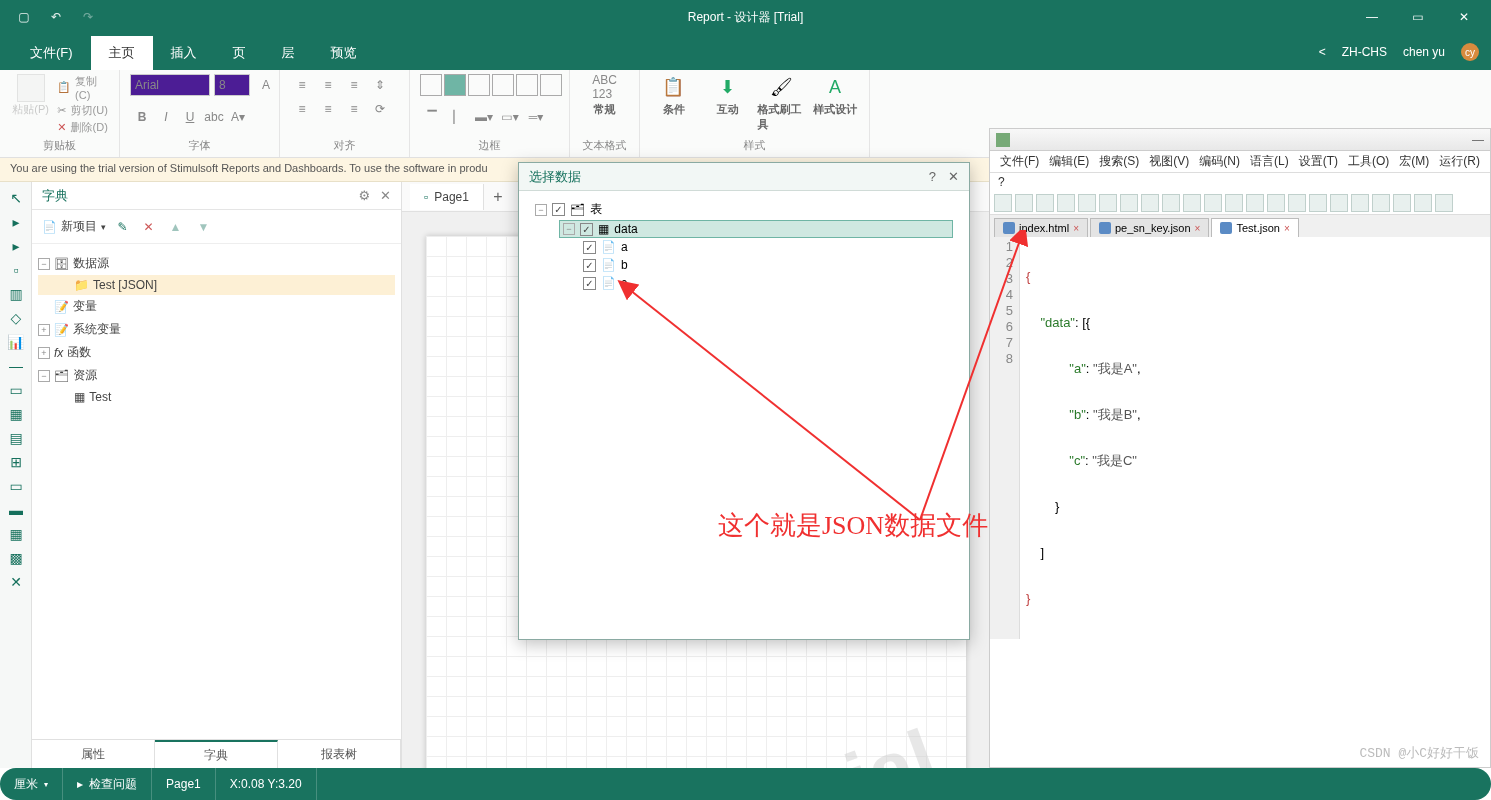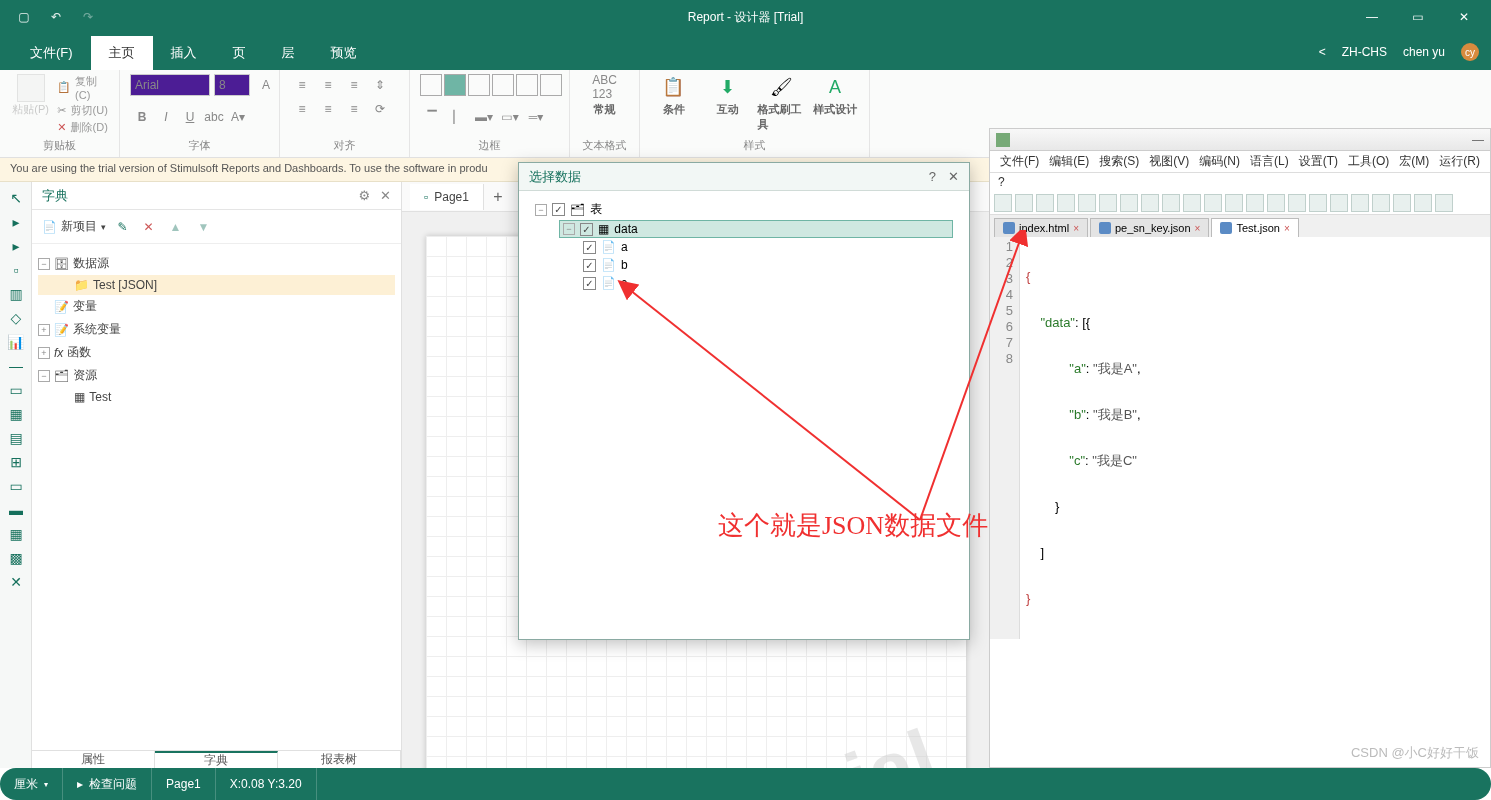--- a/index.html
+++ b/index.html
@@ -57,21 +57,21 @@
 .dict-header { height: 28px; display: flex; align-items: center; padding: 0 10px; border-bottom: 1px solid #e5e5e5; color: #15705c; font-size: 13px; }
 .dict-header-icons { margin-left: auto; display: flex; gap: 10px; color: #888; }
 .dict-toolbar { height: 34px; display: flex; align-items: center; gap: 8px; padding: 0 10px; border-bottom: 1px solid #eee; }
 .dict-newproj { display: flex; align-items: center; gap: 4px; color: #444; cursor: pointer; font-size: 12px; }
 .dict-tb-icon { color: #15705c; cursor: pointer; padding: 0 4px; }
 .dict-tree { flex: 1; padding: 8px 6px; overflow: auto; }
 .tree-item { display: flex; align-items: center; gap: 4px; padding: 3px 0; font-size: 12px; color: #444; cursor: pointer; }
 .tree-toggle { width: 12px; text-align: center; color: #888; font-size: 9px; border: 1px solid #aaa; line-height: 10px; }
 .tree-indent-2 { padding-left: 36px; }
 .tree-selected { background: #fdf0d5; }
-.dict-tabs { height: 18px; border-top: 1px solid #e0e0e0; display: flex; text-align: center; }
+.dict-tabs { height: 29px; border-top: 1px solid #e0e0e0; display: flex; text-align: center; }
 .dict-tab { flex: 1; display: flex; align-items: center; justify-content: center; font-size: 12px; border-right: 1px solid #e0e0e0; cursor: pointer; color: #555; }
 .dict-tab.active { border-top: 2px solid #19735f; background: #fff; }
 
 
 .canvas-area { flex: 1; display: flex; flex-direction: column; background: #f0f0f0; position: relative; }
 .page-tabs { height: 30px; background: #fafafa; border-bottom: 1px solid #e0e0e0; display: flex; align-items: center; padding-left: 8px; }
 .page-tab { padding: 6px 14px; font-size: 12px; color: #444; border-right: 1px solid #e0e0e0; display: flex; align-items: center; gap: 6px; cursor: pointer; background: #fff; }
 .page-add { width: 28px; text-align: center; color: #666; cursor: pointer; font-size: 16px; }
 .canvas { flex: 1; position: relative; overflow: hidden; }
 .page { position: absolute; left: 24px; top: 24px; width: 540px; height: 600px; background: #fff; box-shadow: 0 0 6px rgba(0,0,0,0.2);
@@ -118,21 +118,21 @@
 
 .annotation { position: absolute; left: 718px; top: 508px; font-size: 26px; color: #f03030; z-index: 200; font-family: "SimSun", serif; }
 .arrow-svg { position: absolute; z-index: 150; pointer-events: none; }
 
 
 .statusbar { position: absolute; bottom: 0; left: 0; right: 0; height: 32px; background: #19735f; color: #fff; display: flex; align-items: center; font-size: 12px; border-radius: 16px; }
 .status-seg { padding: 0 14px; border-right: 1px solid rgba(255,255,255,0.2); height: 100%; display: flex; align-items: center; gap: 6px; }
 .status-down { font-size: 8px; }
 
 
-.csdn { position: absolute; right: 12px; bottom: 38px; font-size: 13px; color: #bbb; z-index: 300; }
+.csdn { position: absolute; right: 12px; bottom: 38px; font-size: 13px; color: #bbb; z-index: 300; font-family: Liberation Mono, monospace; }
 </style>
 </head>
 <body>
 
 <div class="titlebar">
   <div class="titlebar-left">
     <div class="titlebar-btn">▢</div>
     <div class="titlebar-btn">↶</div>
     <div class="titlebar-btn" style="opacity:0.4">↷</div>
   </div>

